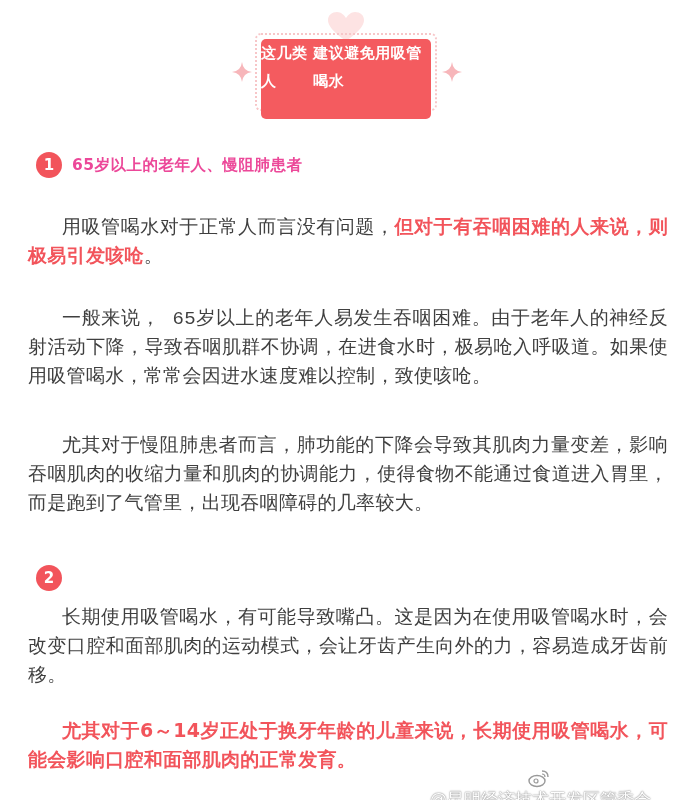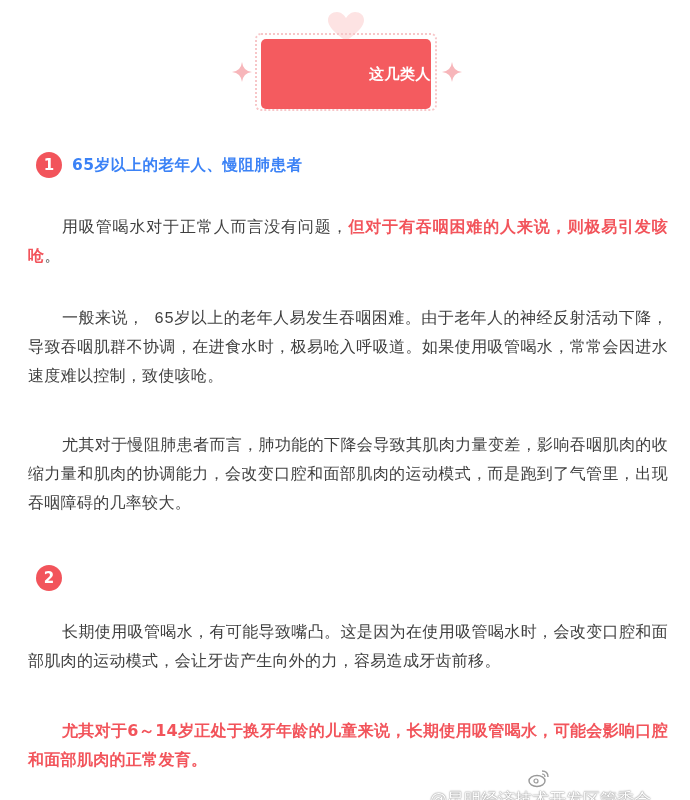--- a/index.html
+++ b/index.html
@@ -9,37 +9,37 @@
   .header-wrap { position: absolute; left: 0; top: 0; width: 690px; height: 120px; }
   .heart { position: absolute; left: 328px; top: 12px; width: 36px; height: 30px; }
   .sparkle { position: absolute; top: 62px; width: 20px; height: 20px; }
   .sparkle.left { left: 232px; }
   .sparkle.right { left: 442px; }
   .title-frame {
     position: absolute; left: 255px; top: 33px; width: 182px; height: 78px;
     border: 2px dotted #f7c6c8; border-radius: 6px;
   }
   .title-box {
-    position: absolute; left: 261px; top: 39px; width: 170px; height: 70px;
+    position: absolute; left: 261px; top: 39px; width: 170px; height: 80px;
     background: #f45b5f; border-radius: 5px;
-    display: flex; flex-direction: column; align-items: flex-end; justify-content: center;
+    display: flex; flex-direction: row; align-items: flex-start; justify-content: center;
     color: #fff; font-weight: bold; font-size: 15px; line-height: 28px; letter-spacing: 0.5px;
   }
 
   .section-head { position: absolute; left: 36px; display: flex; align-items: center; }
   .badge {
     width: 26px; height: 26px; border-radius: 50%; background: #f2545b;
     color: #fff; font-weight: bold; font-size: 15px;
     display: flex; align-items: center; justify-content: center; margin-right: 10px;
   }
-  .section-title { color: #3b82f6; font-weight: bold; font-size: 15.5px; letter-spacing: 0.5px; }
+  .section-title { color: #ec4899; font-weight: bold; font-size: 15.5px; letter-spacing: 0.5px; }
 
   .para {
     position: absolute; left: 28px; width: 640px;
-    font-size: 16px; line-height: 29px; text-indent: 34px; color: #3f3f3f;
+    font-size: 19px; line-height: 29px; text-indent: 34px; color: #3f3f3f;
     letter-spacing: 0.3px; text-align: justify;
   }
   .para .hl { color: #f2545b; font-weight: bold; }
   .para.red { color: #f2545b; font-weight: bold; }
 
   .watermark {
     position: absolute; left: 430px; top: 768px; display: flex; align-items: center;
     color: #ffffff; font-size: 17px;
     text-shadow: 0 0 2px #8a8a8a, 0 0 1px #8a8a8a;
     flex-direction: column;
@@ -55,39 +55,40 @@
   </svg>
   <svg class="sparkle left" viewBox="0 0 20 20">
     <path d="M10 0 Q11 9 20 10 Q11 11 10 20 Q9 11 0 10 Q9 9 10 0Z" fill="#f7b6ba"></path>
   </svg>
   <svg class="sparkle right" viewBox="0 0 20 20">
     <path d="M10 0 Q11 9 20 10 Q11 11 10 20 Q9 11 0 10 Q9 9 10 0Z" fill="#f7b6ba"></path>
   </svg>
   <div class="title-frame"></div>
   <div class="title-box">
     <span>这几类人</span>
+    <span>建议避免用吸管喝水</span>
   </div>
 </div>
 
 <div class="section-head" style="top:152px;">
   <div class="badge">1</div>
   <div class="section-title">65岁以上的老年人、慢阻肺患者</div>
 </div>
 
 <p class="para" style="top:212px;"><span>用吸管喝水对于正常人而言没有问题，</span><span class="hl">但对于有吞咽困难的人来说，则极易引发咳呛</span><span>。</span></p>
 
 <p class="para" style="top:305px;font-family:Liberation Mono, monospace;">一般来说， 65岁以上的老年人易发生吞咽困难。由于老年人的神经反射活动下降，导致吞咽肌群不协调，在进食水时，极易呛入呼吸道。如果使用吸管喝水，常常会因进水速度难以控制，致使咳呛。</p>
 
-<p class="para" style="top:430px;">尤其对于慢阻肺患者而言，肺功能的下降会导致其肌肉力量变差，影响吞咽肌肉的收缩力量和肌肉的协调能力，会改变口腔和面部肌肉的运动模式，而是跑到了气管里，出现吞咽障碍的几率较大。</p>
+<p class="para" style="top:430px;">尤其对于慢阻肺患者而言，肺功能的下降会导致其肌肉力量变差，影响吞咽肌肉的收缩力量和肌肉的协调能力，使得食物不能通过食道进入胃里，而是跑到了气管里，出现吞咽障碍的几率较大。</p>
 
 <div class="section-head" style="top:565px;">
   <div class="badge">2</div>
 </div>
 
-<p class="para" style="top:619px;font-family:Liberation Mono, monospace;">长期使用吸管喝水，有可能导致嘴凸。这是因为在使用吸管喝水时，会改变口腔和面部肌肉的运动模式，会让牙齿产生向外的力，容易造成牙齿前移。</p>
+<p class="para" style="top:602px;">长期使用吸管喝水，有可能导致嘴凸。这是因为在使用吸管喝水时，会改变口腔和面部肌肉的运动模式，会让牙齿产生向外的力，容易造成牙齿前移。</p>
 
 <p class="para red" style="top:716px;">尤其对于6～14岁正处于换牙年龄的儿童来说，长期使用吸管喝水，可能会影响口腔和面部肌肉的正常发育。</p>
 
 <div class="watermark">
   <svg class="weibo-icon" viewBox="0 0 22 20">
     <ellipse cx="9" cy="13" rx="8" ry="5.5" fill="none" stroke="#9a9a9a" stroke-width="1.4"></ellipse>
     <circle cx="8" cy="13" r="2" fill="none" stroke="#9a9a9a" stroke-width="1.2"></circle>
     <path d="M14 3 Q20 3 20 9" fill="none" stroke="#9a9a9a" stroke-width="1.4"></path>
     <path d="M14 6 Q17 6 17 9" fill="none" stroke="#9a9a9a" stroke-width="1.2"></path>
   </svg>

